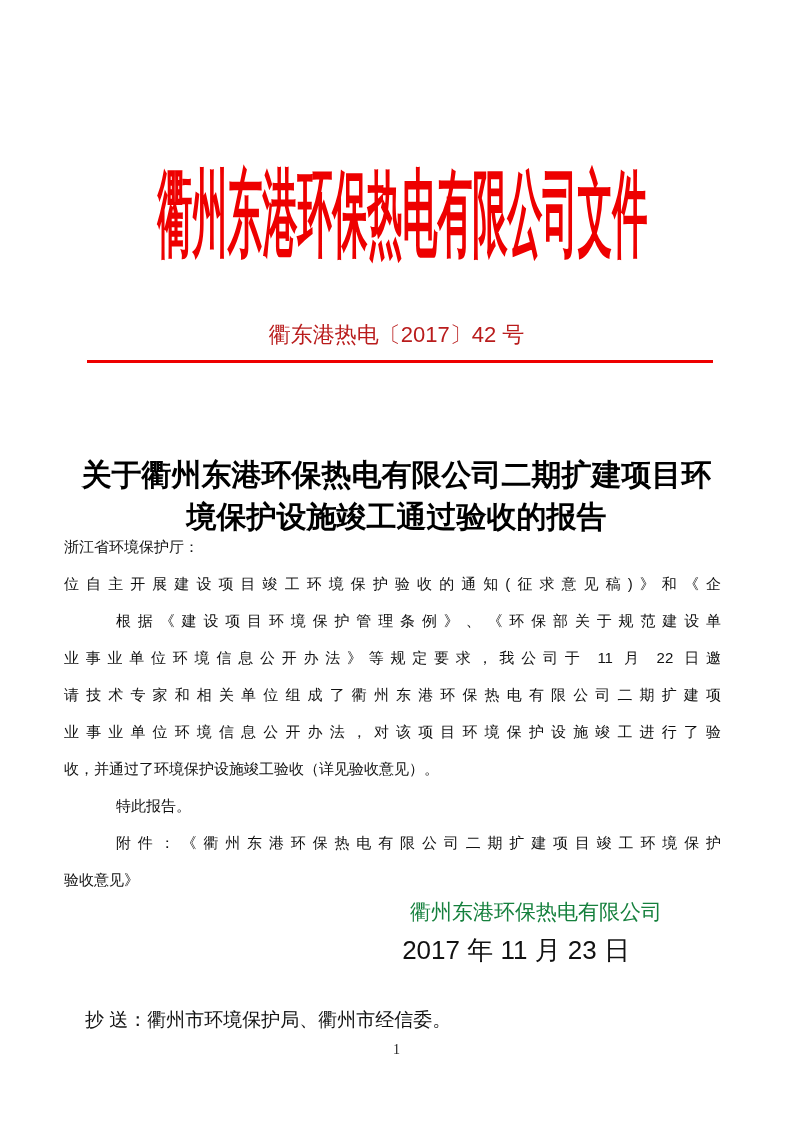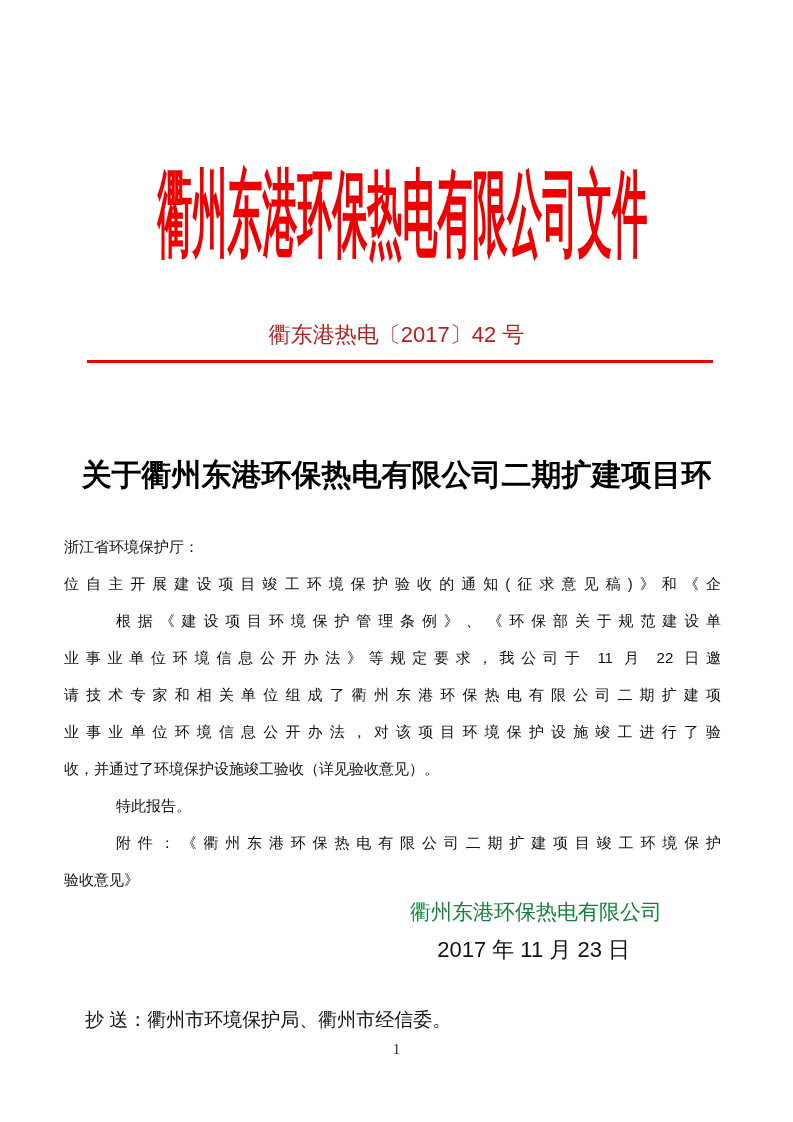--- a/index.html
+++ b/index.html
@@ -82,21 +82,21 @@
     top: 897px;
     right: 131px;
     font-size: 21px;
     line-height: 30px;
     color: #15803d;
   }
   .sig-date {
     position: absolute;
     top: 935px;
     right: 163px;
-    font-size: 22px;
+    font-size: 26px;
     line-height: 30px;
     color: #111111;
   }
   
   .cc-line {
     position: absolute;
     top: 1008px;
     left: 85px;
     font-size: 19px;
     line-height: 24px;
@@ -120,20 +120,21 @@
   <div class="red-header">
     <span class="red-header-text">衢州东港环保热电有限公司文件</span>
   </div>
 
   <div class="doc-number">衢东港热电〔2017〕42 号</div>
 
   <div class="red-rule"></div>
 
   <div class="doc-title">
     <div>关于衢州东港环保热电有限公司二期扩建项目环</div>
+    <div>境保护设施竣工通过验收的报告</div>
   </div>
 
   <div class="doc-body">
     <div class="line">浙江省环境保护厅：</div>
     <div class="line j">位自主开展建设项目竣工环境保护验收的通知(征求意见稿)》和《企</div>
     <div class="line ind j">根据《建设项目环境保护管理条例》、《环保部关于规范建设单</div>
     <div class="line j">业事业单位环境信息公开办法》等规定要求，我公司于 11 月 22 日邀</div>
     <div class="line j">请技术专家和相关单位组成了衢州东港环保热电有限公司二期扩建项</div>
     <div class="line j">业事业单位环境信息公开办法，对该项目环境保护设施竣工进行了验</div>
     <div class="line">收，并通过了环境保护设施竣工验收（详见验收意见）。</div>

